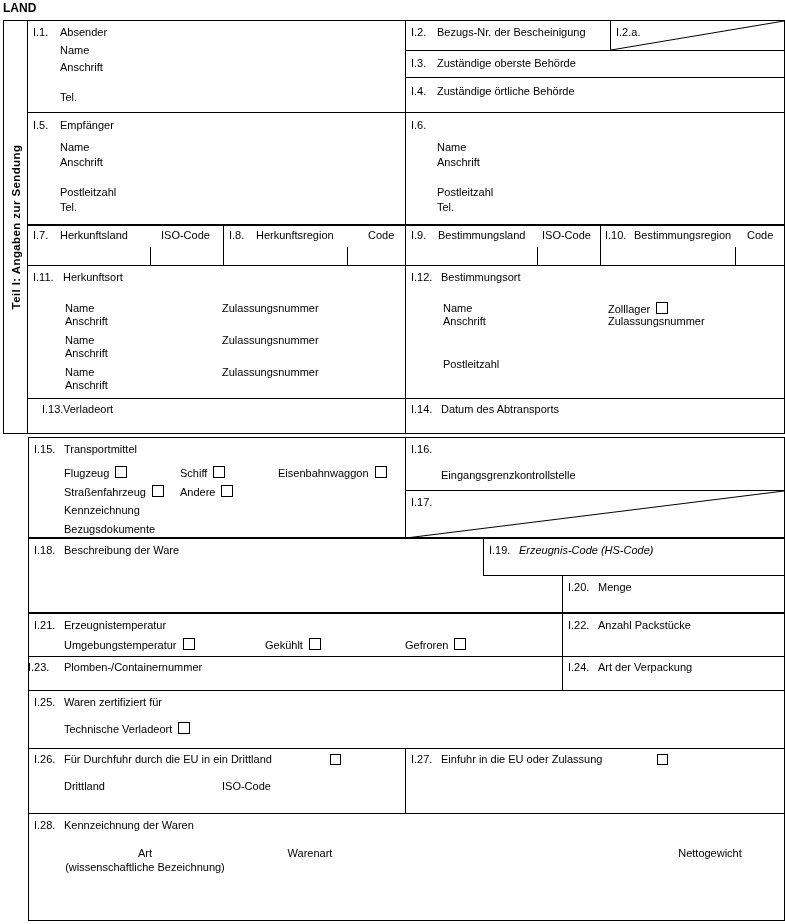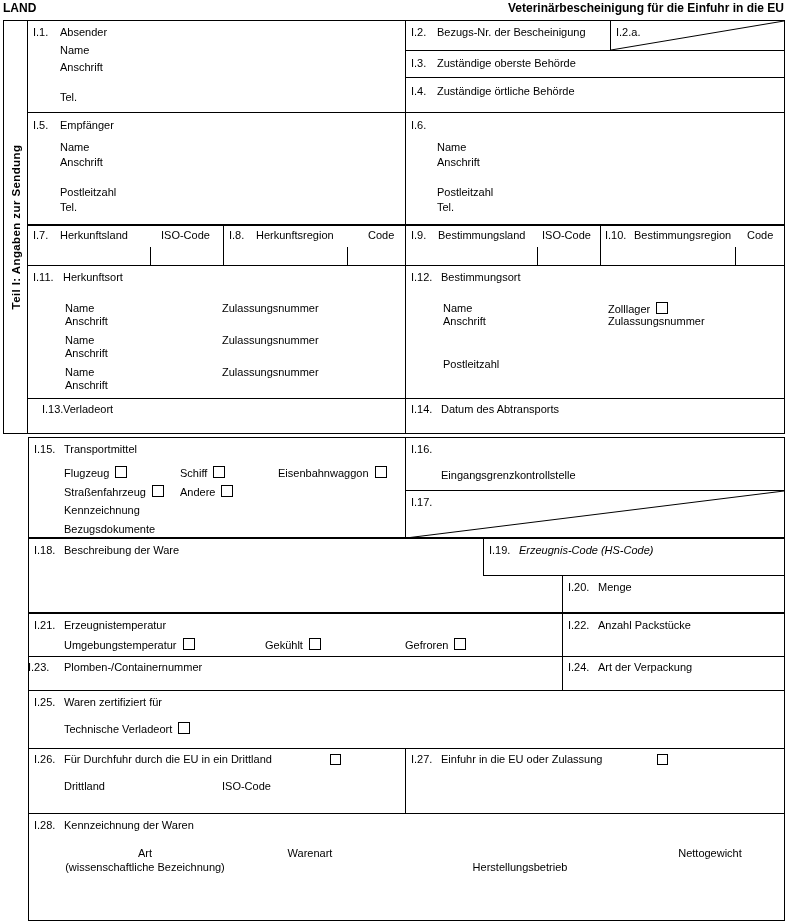--- a/index.html
+++ b/index.html
@@ -17,21 +17,20 @@
   .rot{position:absolute;left:50%;top:50%;transform:translate(-50%,-50%) rotate(-90deg);
        white-space:nowrap;font-weight:bold;font-size:11.5px;letter-spacing:0.4px;}
   .ctr{text-align:center;}
 </style>
 </head>
 <body>
 
 <div class="page">
 
   <span class="t hdr" style="left:3px;top:2px;">LAND</span>
-  <span class="t hdr" style="right:1px;top:2px;">Veterinärbescheinigung für die Einfuhr in die EU</span>
 
   <div class="cell" style="left:3px;top:20px;width:25px;height:414px;">
     <span class="rot">Teil I: Angaben zur Sendung</span>
   </div>
 
   <div class="cell" style="left:27px;top:20px;width:379px;height:93px;"></div>
   <span class="t" style="left:33px;top:26px;">I.1.</span>
   <span class="t" style="left:60px;top:26px;">Absender</span>
   <span class="t" style="left:60px;top:44px;">Name</span>
   <span class="t" style="left:60px;top:61px;">Anschrift</span>
@@ -185,16 +184,15 @@
   <span class="t" style="left:411px;top:753px;">I.27.</span>
   <span class="t" style="left:441px;top:753px;">Einfuhr in die EU oder Zulassung</span>
   <span class="cbabs" style="left:657px;top:754px;"></span>
 
   <div class="cell" style="left:28px;top:813px;width:757px;height:108px;"></div>
   <span class="t" style="left:34px;top:819px;">I.28.</span>
   <span class="t" style="left:64px;top:819px;">Kennzeichnung der Waren</span>
   <span class="t ctr" style="left:40px;top:847px;width:210px;">Art</span>
   <span class="t ctr" style="left:40px;top:861px;width:210px;">(wissenschaftliche Bezeichnung)</span>
   <span class="t ctr" style="left:250px;top:847px;width:120px;">Warenart</span>
-  <span class="t ctr" style="left:400px;top:861px;width:240px;">Herstellungsbetrieb</span>
   <span class="t ctr" style="left:650px;top:847px;width:120px;">Nettogewicht</span>
 
 </div>
 
 </body></html>

